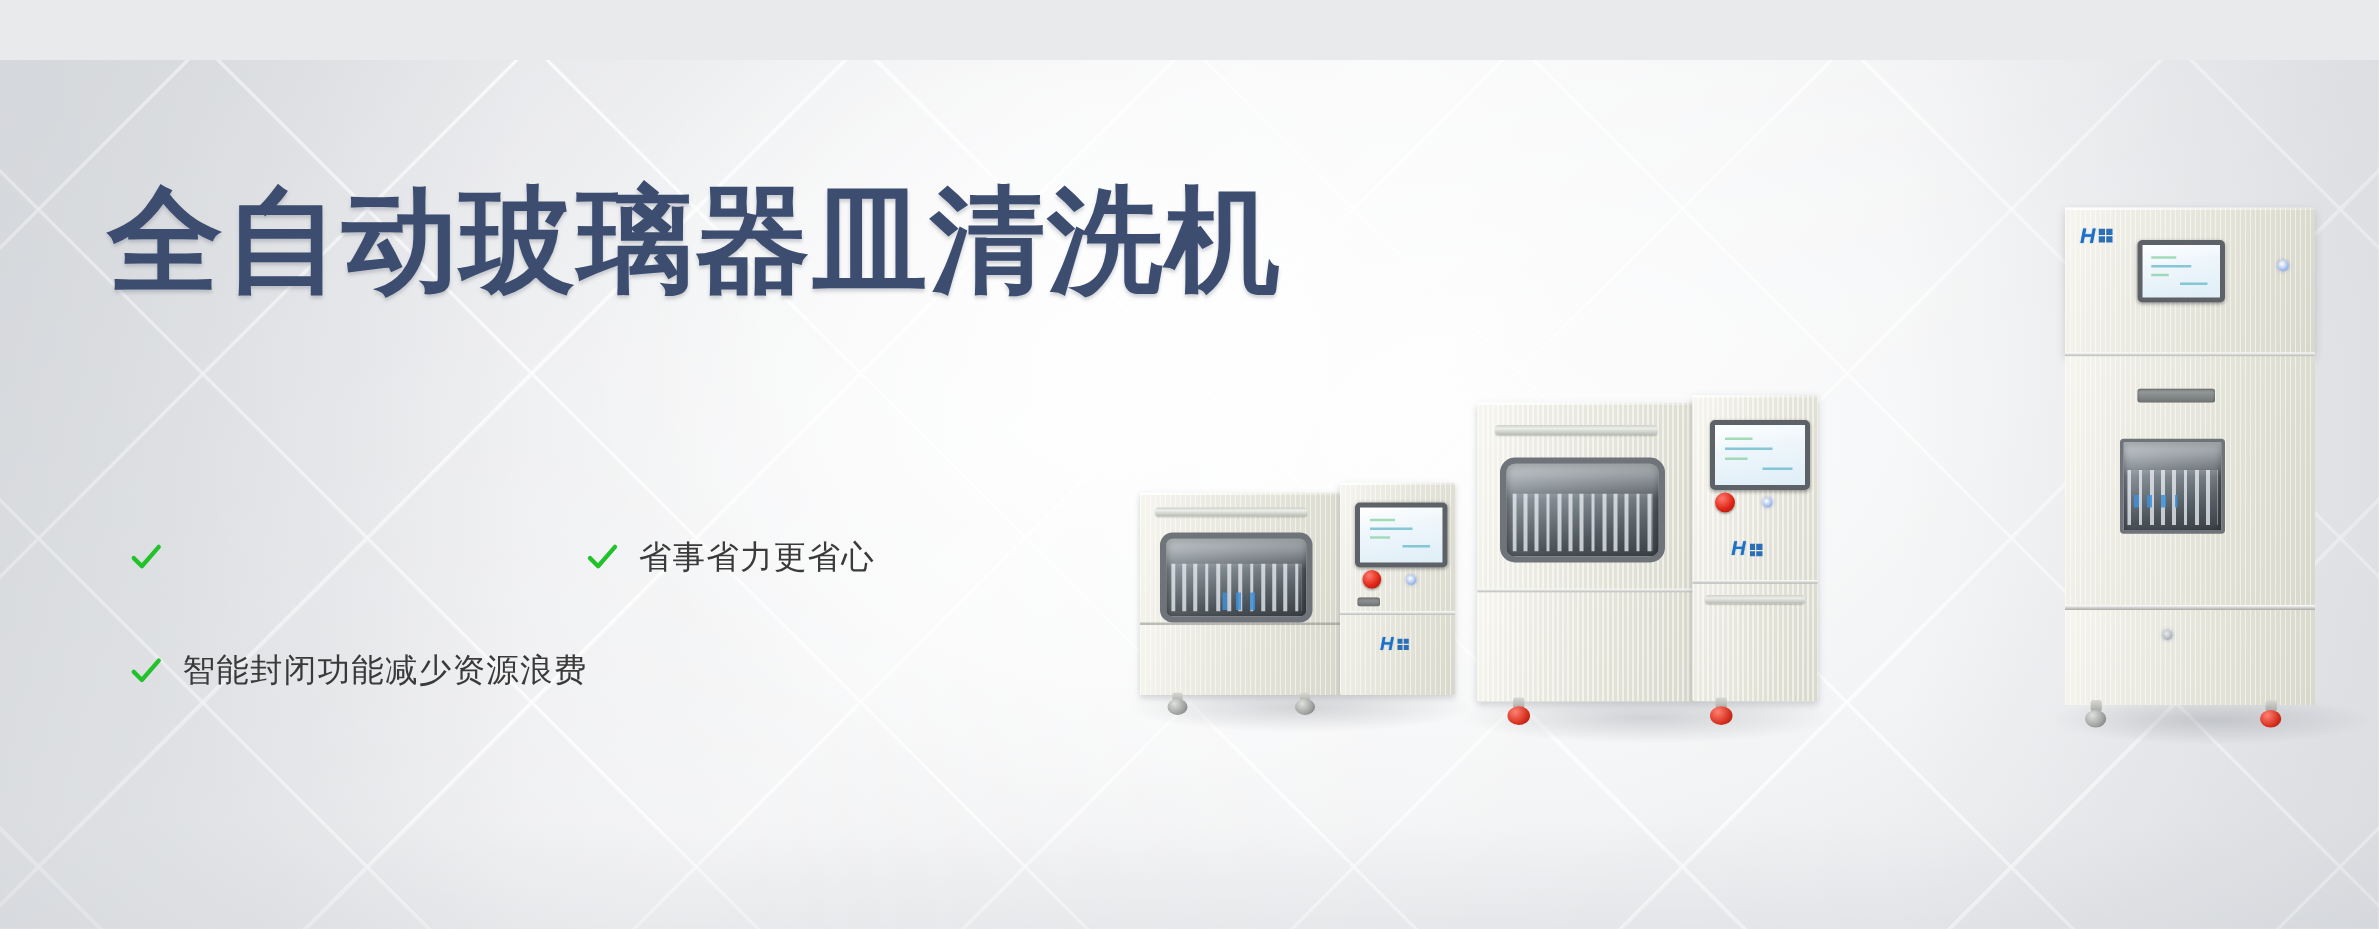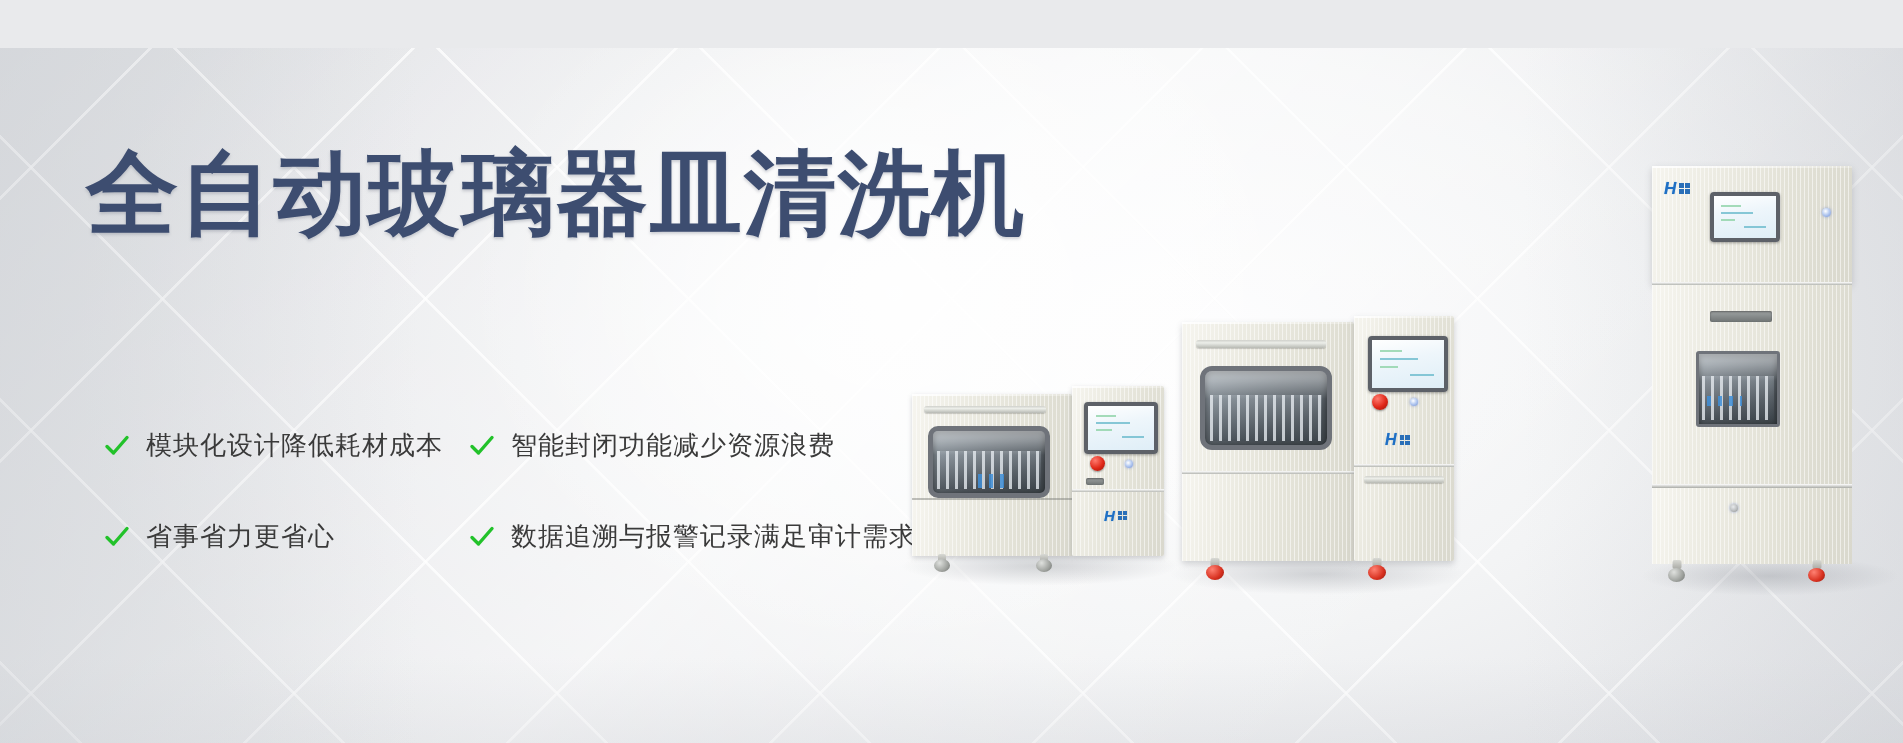--- a/index.html
+++ b/index.html
@@ -162,49 +162,40 @@
 
 
     <div class="features">
 
       <div class="feat">
         <span class="check">
           <svg width="26" height="26" viewBox="0 0 26 26">
             <path d="M3 13.5 L9.5 20 L23 4.5" fill="none" stroke="#22c22a" stroke-width="3.4" stroke-linecap="round" stroke-linejoin="round"></path>
           </svg>
         </span>
-        <span class="feat-label">模块化设计降低耗材成本</span>
+      </div>
+
+      <div class="feat">
+        <span class="check">
+          <svg width="26" height="26" viewBox="0 0 26 26">
+            <path d="M3 13.5 L9.5 20 L23 4.5" fill="none" stroke="#22c22a" stroke-width="3.4" stroke-linecap="round" stroke-linejoin="round"></path>
+          </svg>
+        </span>
+        <span class="feat-label">省事省力更省心</span>
       </div>
 
       <div class="feat">
         <span class="check">
           <svg width="26" height="26" viewBox="0 0 26 26">
             <path d="M3 13.5 L9.5 20 L23 4.5" fill="none" stroke="#22c22a" stroke-width="3.4" stroke-linecap="round" stroke-linejoin="round"></path>
           </svg>
         </span>
         <span class="feat-label">智能封闭功能减少资源浪费</span>
       </div>
 
-      <div class="feat">
-        <span class="check">
-          <svg width="26" height="26" viewBox="0 0 26 26">
-            <path d="M3 13.5 L9.5 20 L23 4.5" fill="none" stroke="#22c22a" stroke-width="3.4" stroke-linecap="round" stroke-linejoin="round"></path>
-          </svg>
-        </span>
-        <span class="feat-label">省事省力更省心</span>
-      </div>
-
-      <div class="feat">
-        <span class="check">
-          <svg width="26" height="26" viewBox="0 0 26 26">
-            <path d="M3 13.5 L9.5 20 L23 4.5" fill="none" stroke="#22c22a" stroke-width="3.4" stroke-linecap="round" stroke-linejoin="round"></path>
-          </svg>
-        </span>
-        <span class="feat-label">数据追溯与报警记录满足审计需求</span>
-      </div>
 
     </div>
 
     <div class="machines">
 
       <div class="shadow" style="left:900px;top:498px;width:280px;height:40px;"></div>
 
       <div class="machine" style="left:912px;top:338px;width:252px;height:170px;">
 
         <div class="panel-steel" style="position:absolute;left:0;top:8px;width:160px;height:162px;border-radius:2px;

